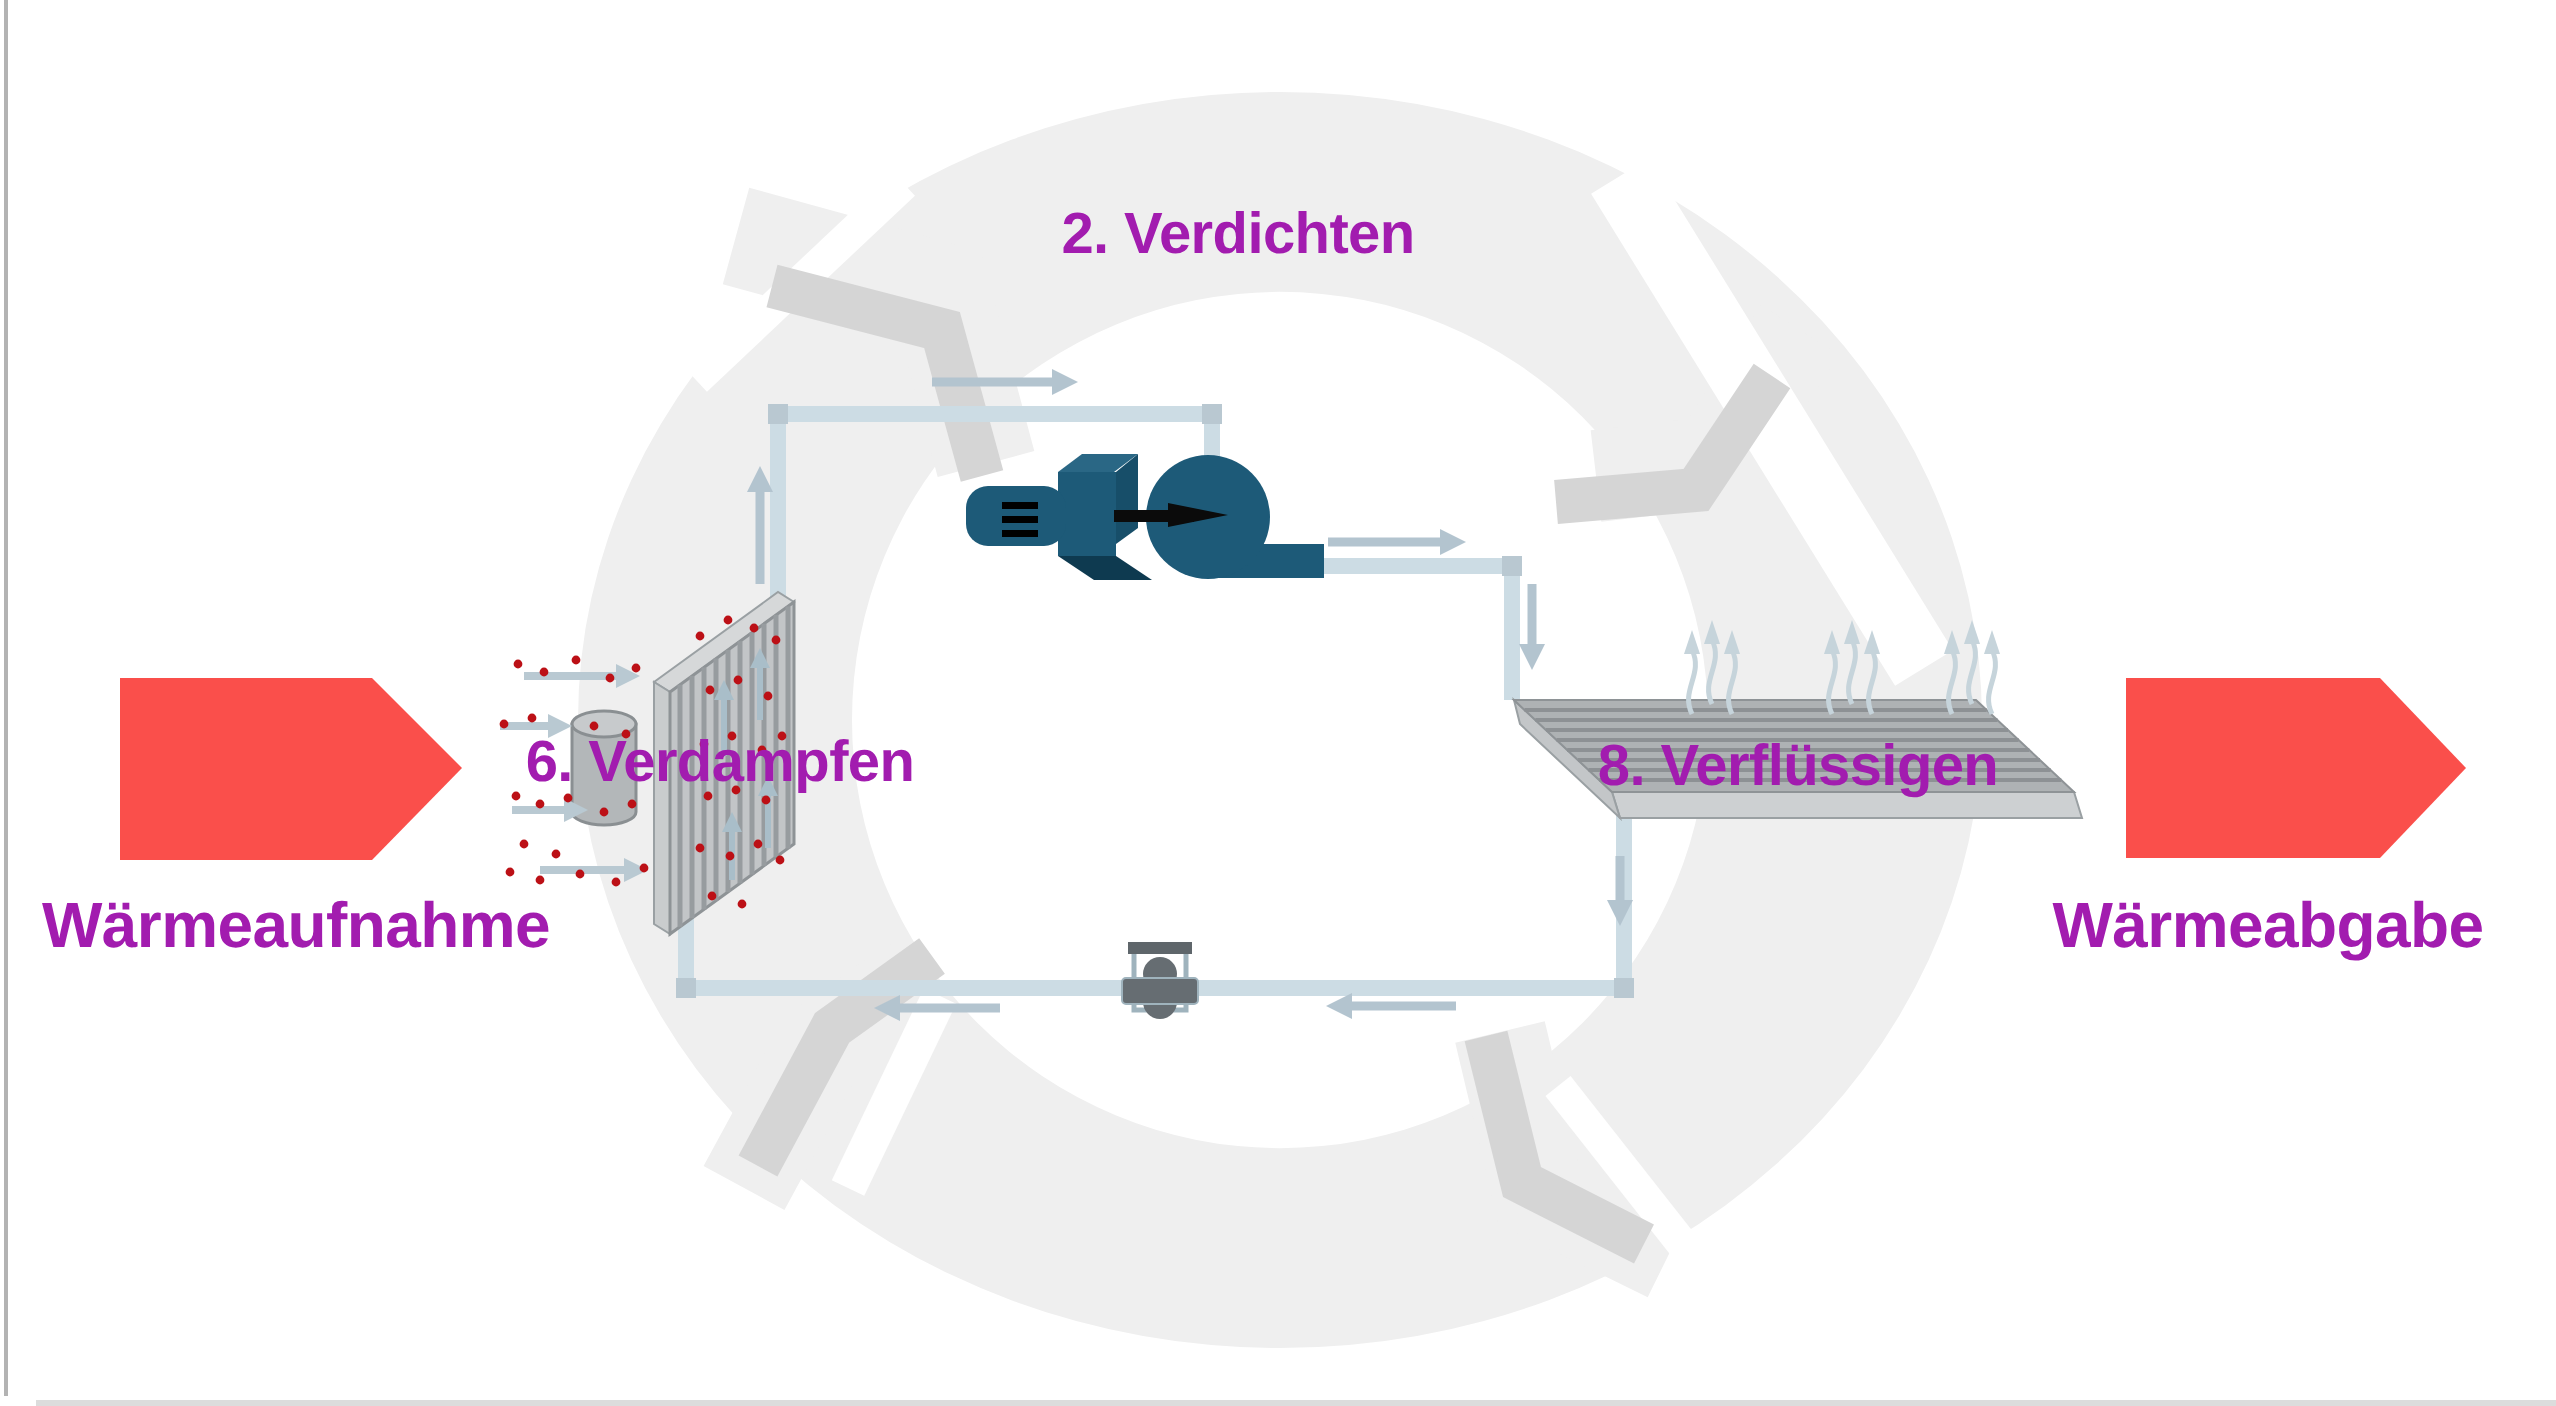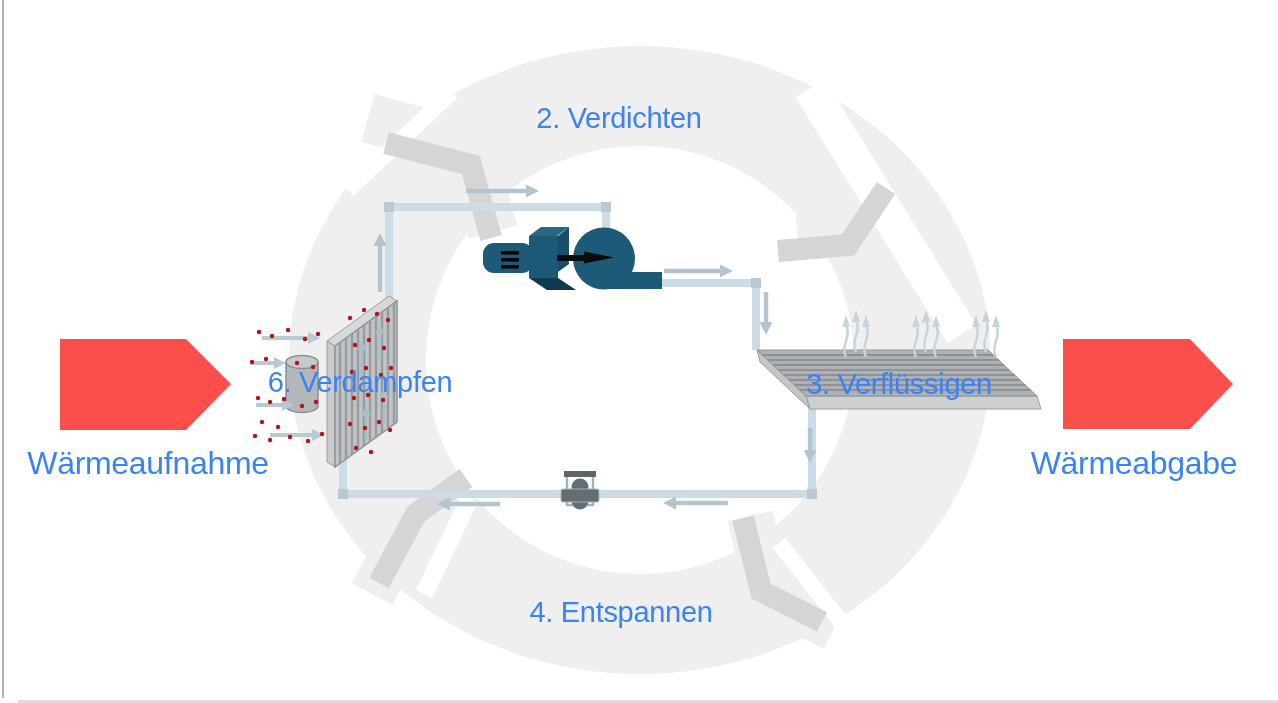--- a/index.html
+++ b/index.html
@@ -3,21 +3,21 @@
 <meta charset="utf-8">
 <style>
   html,body{margin:0;padding:0;background:#ffffff;}
   #stage{
     position:relative;width:1278px;height:703px;background:#ffffff;
     overflow:hidden;font-family:"Liberation Sans","DejaVu Sans",sans-serif;
   }
   #diagram-svg{position:absolute;left:0;top:0;width:1278px;height:703px;}
   .label{
     position:absolute;transform:translate(-50%,-50%);
-    font-weight:normal;color:#3b82f6;white-space:nowrap;z-index:5;
+    font-weight:bold;color:#a21caf;white-space:nowrap;z-index:5;
   }
   .step-label{font-size:29px;letter-spacing:-0.3px;}
   .heat-label{font-size:32px;letter-spacing:-0.3px;}
   .edge-left{
     position:absolute;left:2px;top:0;width:2px;height:698px;
     background:#b3b3b3;z-index:6;
   }
   .edge-bottom{
     position:absolute;left:18px;top:700px;width:1260px;height:3px;
     background:#dcdcdc;z-index:6;
@@ -236,20 +236,19 @@
           <circle cx="371" cy="452" r="2.2"></circle>
       </g>
     </g>
 
     <polygon fill="#fa4f4b" points="60,339 186,339 231,384 186,430 60,430"></polygon>
     <polygon fill="#fa4f4b" points="1063,339 1190,339 1233,384 1190,429 1063,429"></polygon>
   </svg>
 
   <div class="label step-label" style="left:360px;top:382px">6. Verdampfen</div>
   <div class="label step-label" style="left:619px;top:118px">2. Verdichten</div>
-  <div class="label step-label" style="left:899px;top:384px">3. Verflüssigen</div>
-  <div class="label step-label" style="left:621px;top:612px">4. Entspannen</div>
+  <div class="label step-label" style="left:899px;top:384px">8. Verflüssigen</div>
   <div class="label heat-label" style="left:1134px;top:463px">Wärmeabgabe</div>
   <div class="label heat-label" style="left:148px;top:463px">Wärmeaufnahme</div>
 
   <div class="edge-left"></div>
   <div class="edge-bottom"></div>
 </div>
 
 </body></html>

